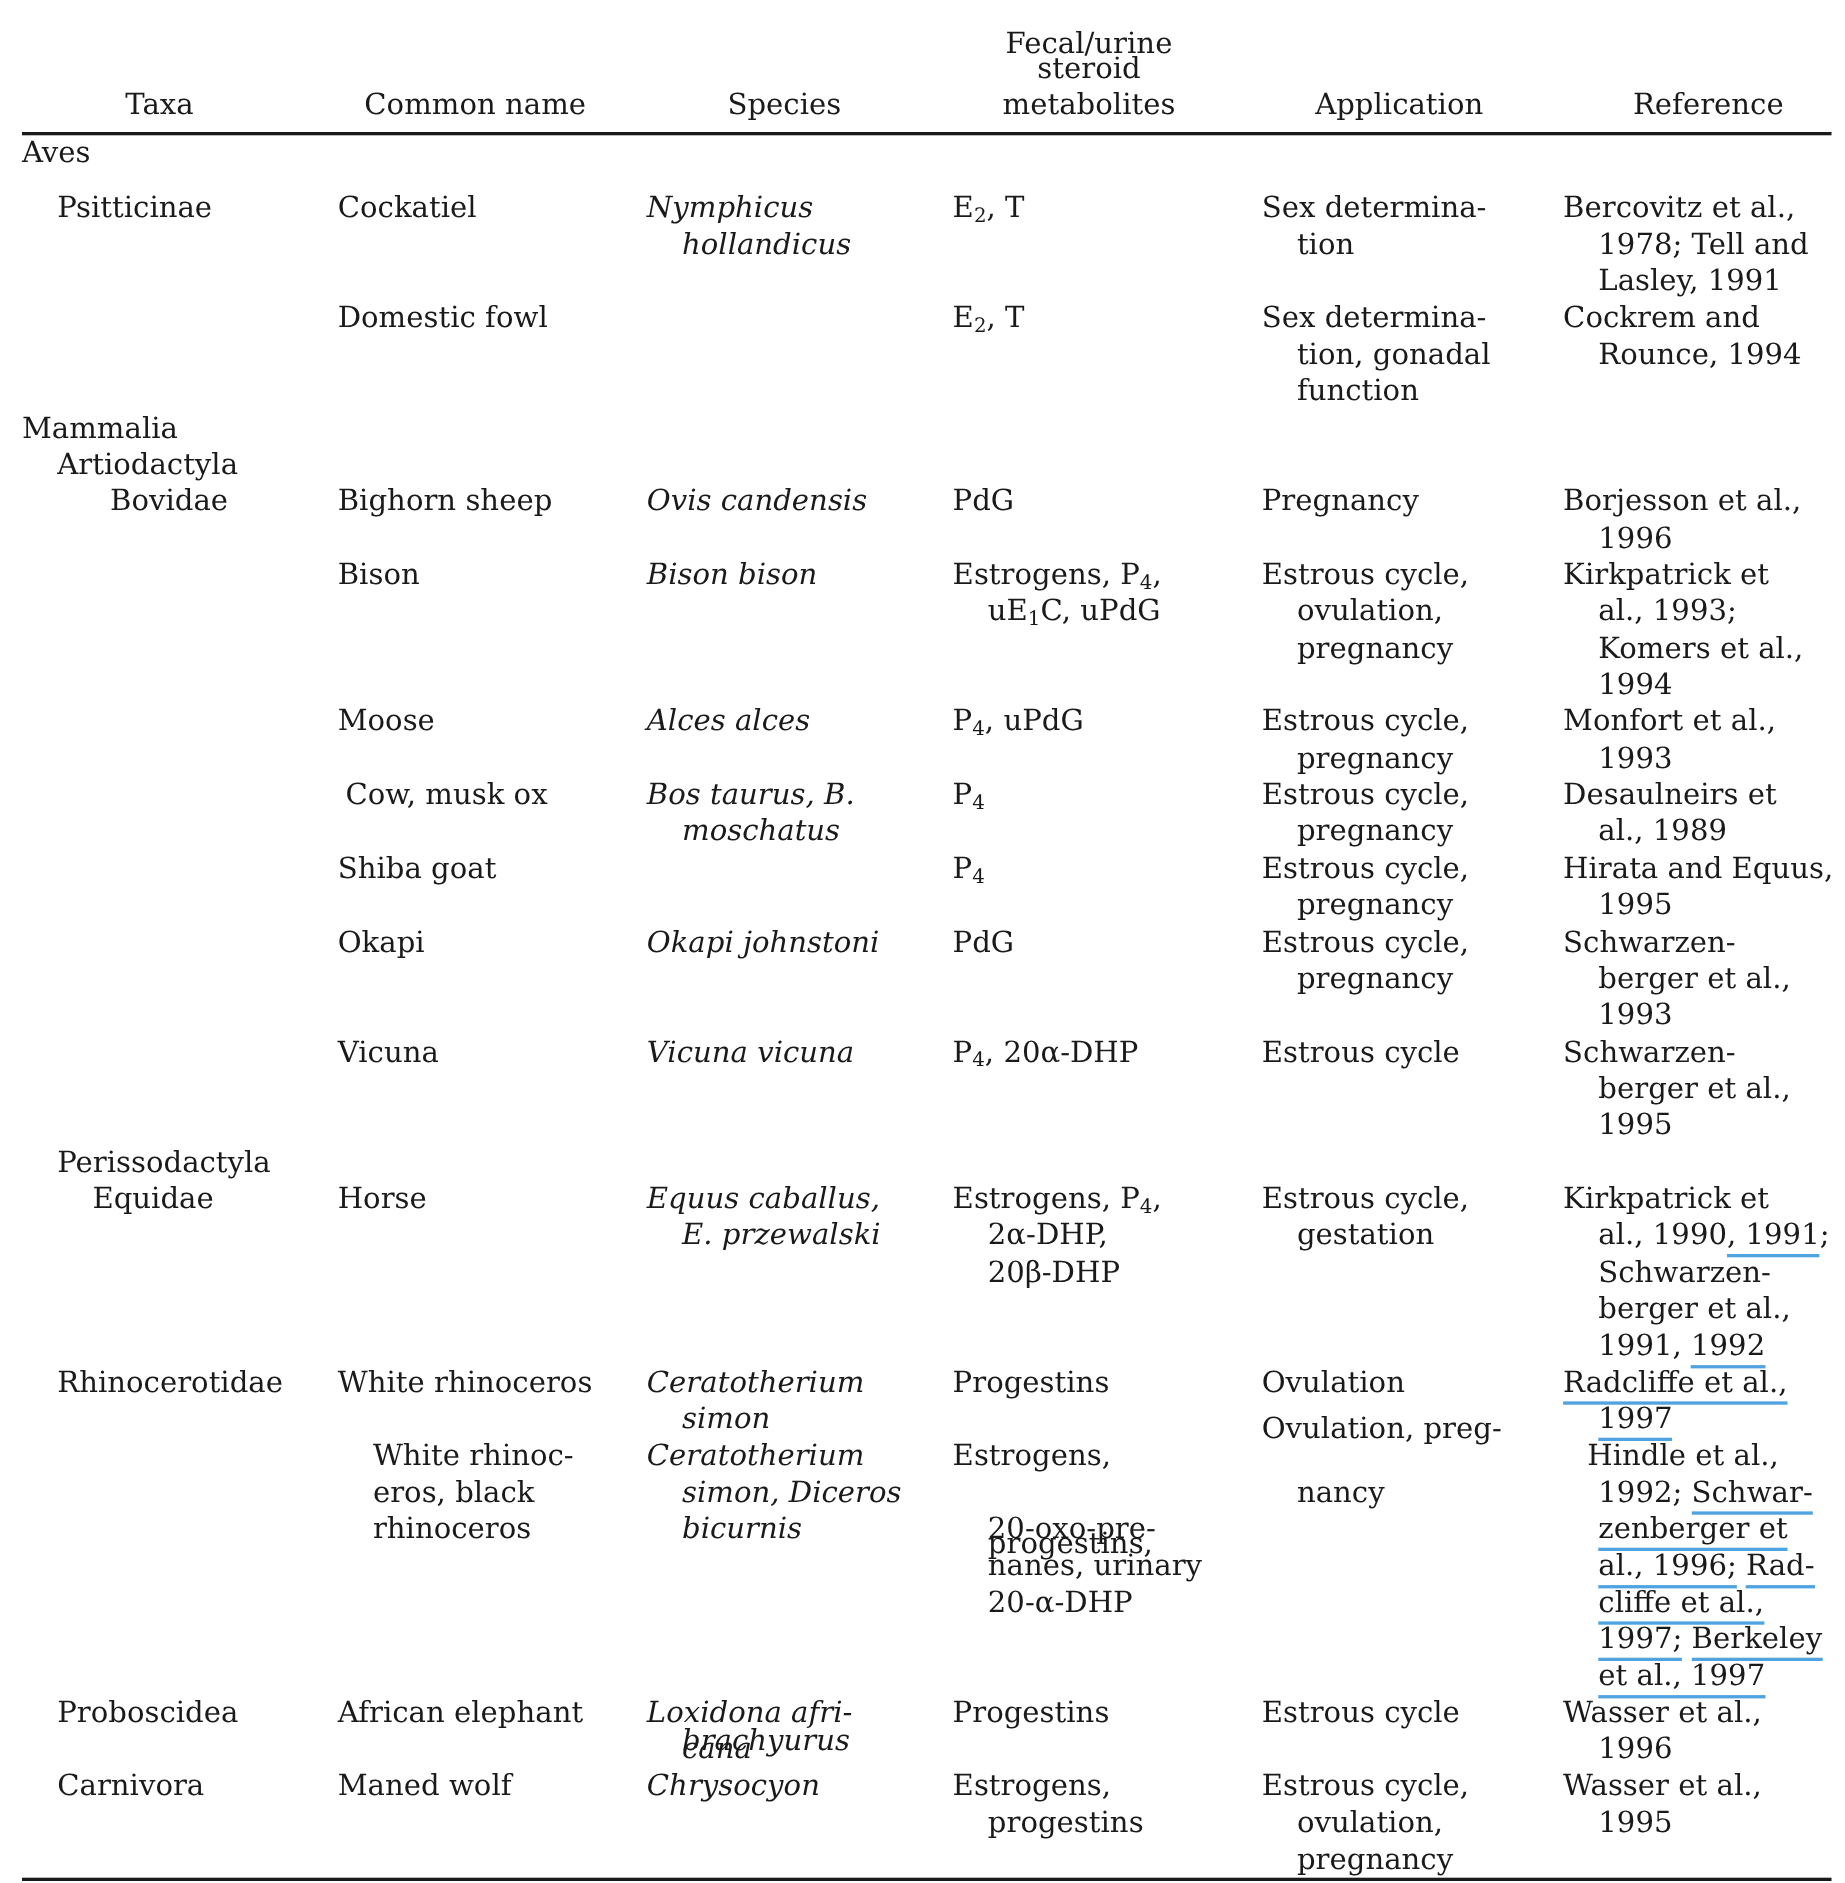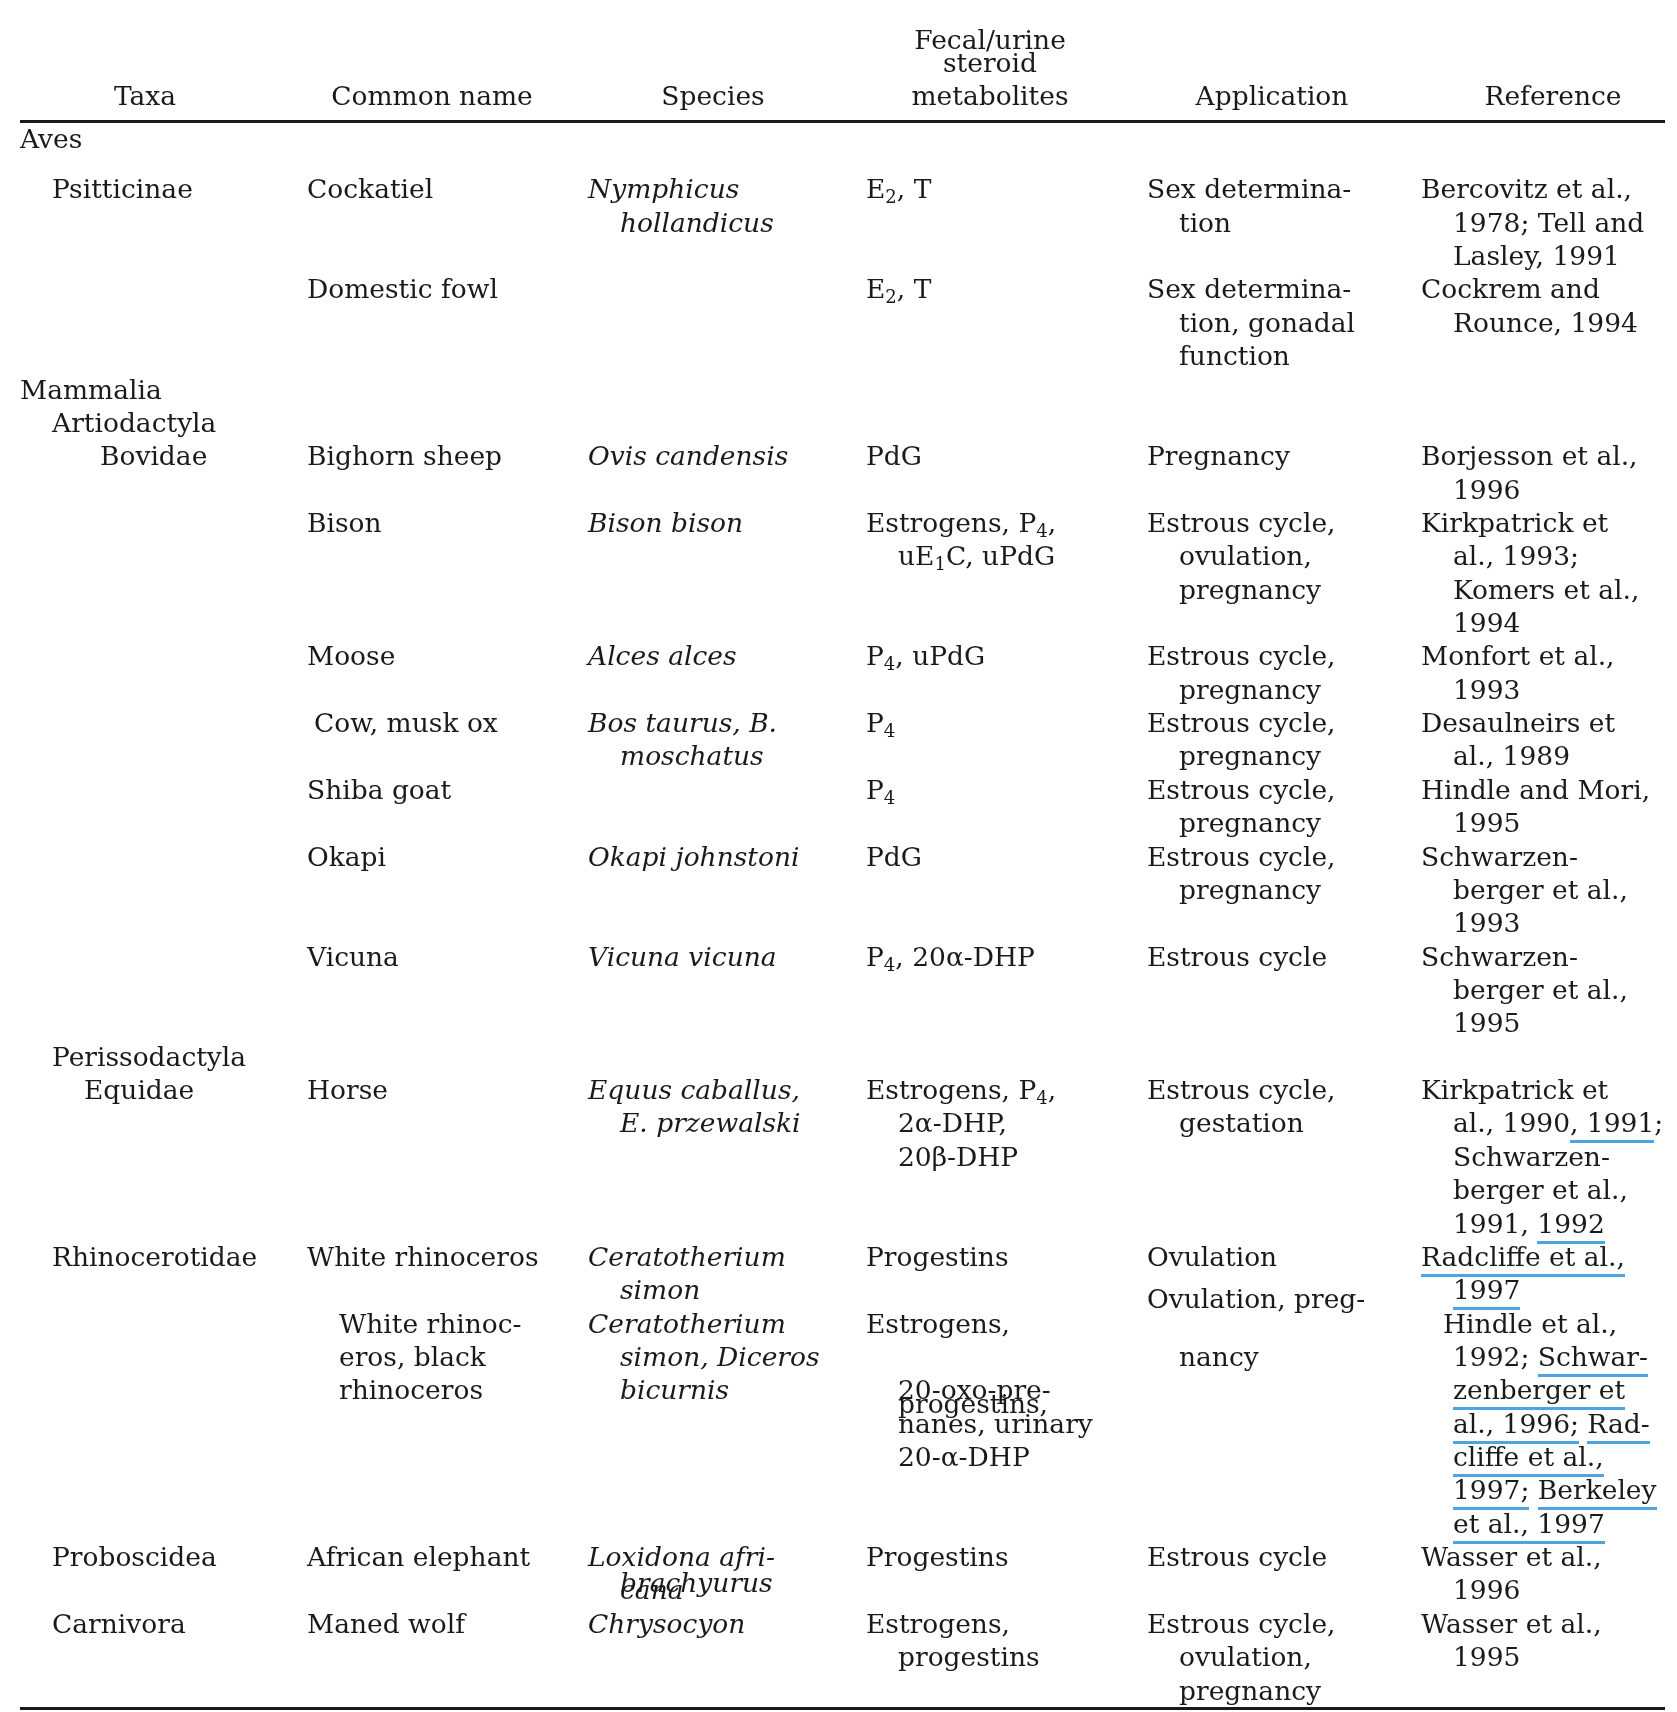--- a/index.html
+++ b/index.html
@@ -79,21 +79,21 @@
       <div class="txt it" style="left: 620px; top: 743.48px;">moschatus</div>
       <div class="txt " style="left: 1147px; top: 710.12px;">Estrous cycle,</div>
       <div class="txt " style="left: 1179px; top: 743.48px;">pregnancy</div>
       <div class="txt " style="left: 866px; top: 710.12px;"><span>P</span><sub>4</sub></div>
       <div class="txt " style="left: 1421px; top: 710.12px;"><span>Desaulneirs et</span></div>
       <div class="txt " style="left: 1453px; top: 743.48px;"><span>al., 1989</span></div>
       <div class="txt " style="left: 307px; top: 776.84px;">Shiba goat</div>
       <div class="txt " style="left: 1147px; top: 776.84px;">Estrous cycle,</div>
       <div class="txt " style="left: 1179px; top: 810.2px;">pregnancy</div>
       <div class="txt " style="left: 866px; top: 776.84px;"><span>P</span><sub>4</sub></div>
-      <div class="txt " style="left: 1421px; top: 776.84px;"><span>Hindle and Mori,</span></div>
+      <div class="txt " style="left: 1421px; top: 776.84px;"><span>Hirata and Equus,</span></div>
       <div class="txt " style="left: 1453px; top: 810.2px;"><span>1995</span></div>
       <div class="txt " style="left: 307px; top: 843.56px;">Okapi</div>
       <div class="txt it" style="left: 588px; top: 843.56px;">Okapi johnstoni</div>
       <div class="txt " style="left: 1147px; top: 843.56px;">Estrous cycle,</div>
       <div class="txt " style="left: 1179px; top: 876.92px;">pregnancy</div>
       <div class="txt " style="left: 866px; top: 843.56px;"><span>PdG</span></div>
       <div class="txt " style="left: 1421px; top: 843.56px;"><span>Schwarzen-</span></div>
       <div class="txt " style="left: 1453px; top: 876.92px;"><span>berger et al.,</span></div>
       <div class="txt " style="left: 1453px; top: 910.28px;"><span>1993</span></div>
       <div class="txt " style="left: 307px; top: 943.64px;">Vicuna</div>

